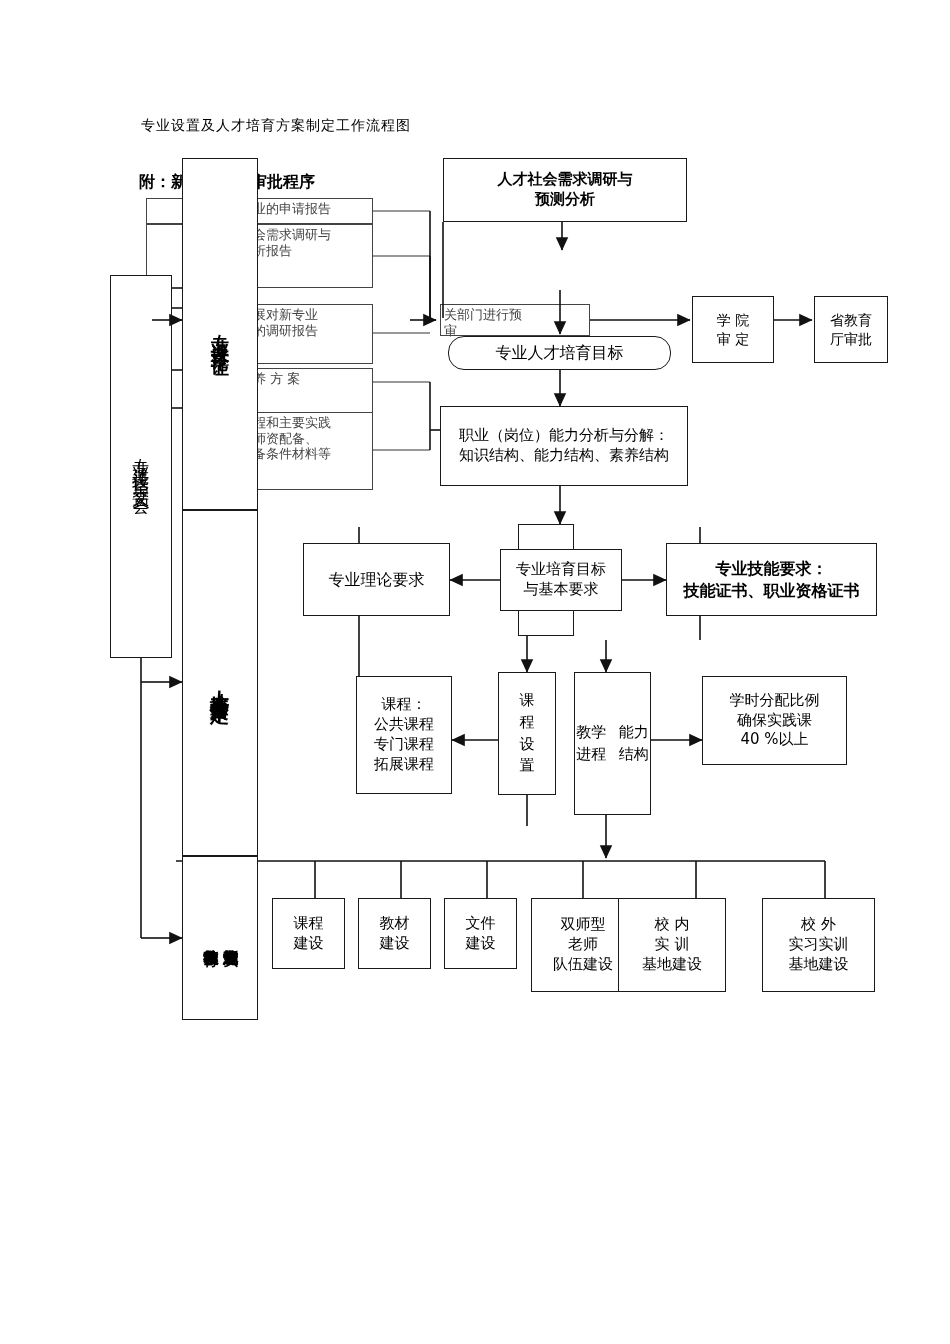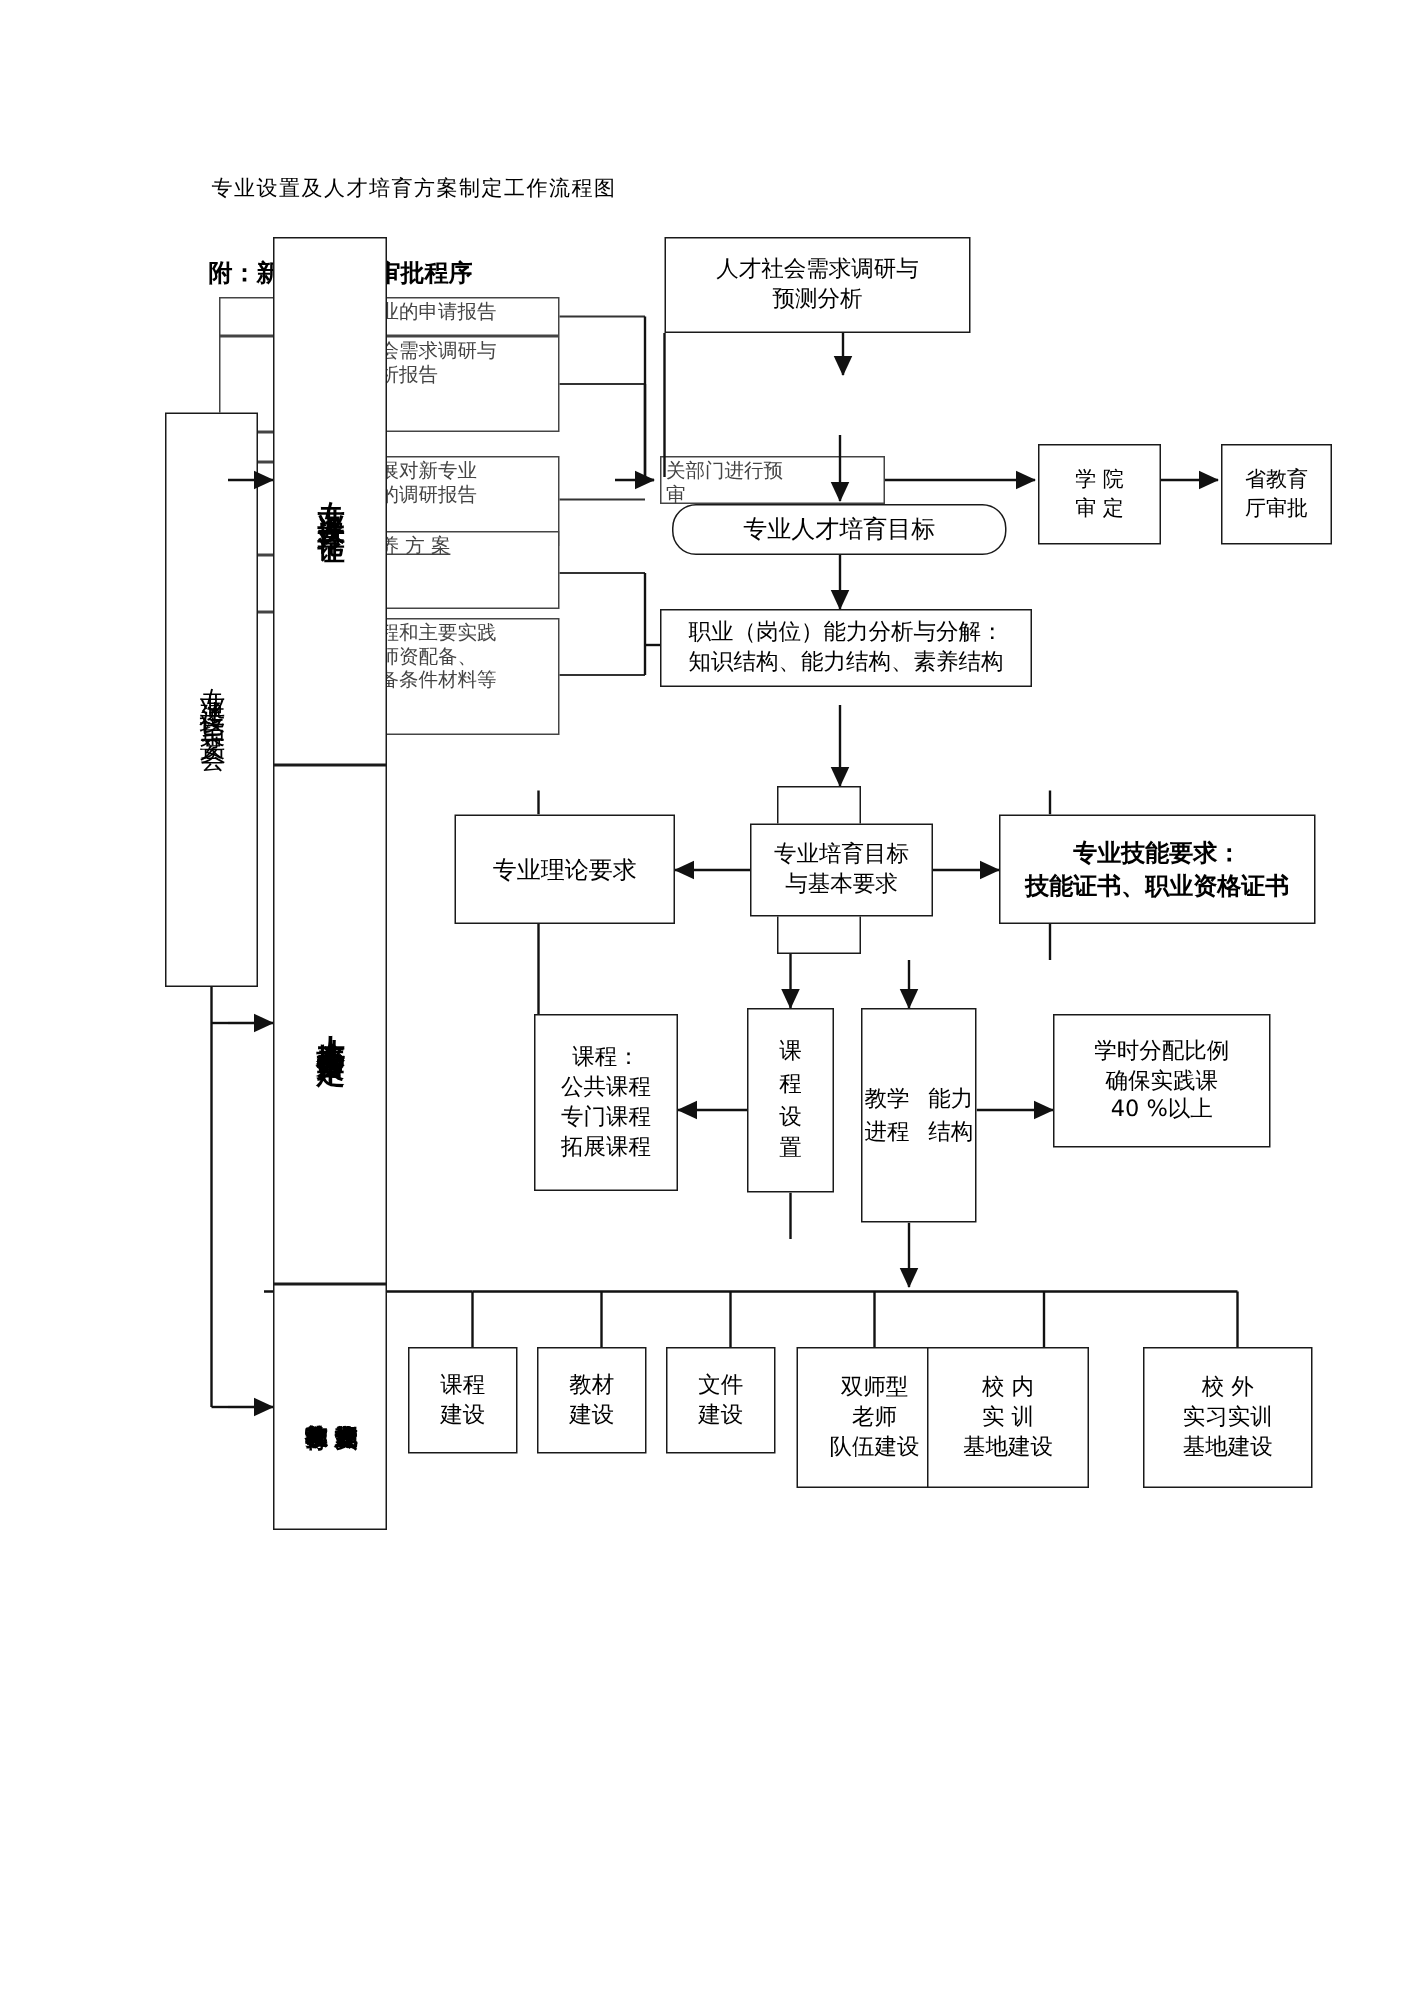--- a/index.html
+++ b/index.html
@@ -108,21 +108,21 @@
   <div class="cellbox" style="left:146px; top:308px; width:103px; height:62px;"></div>
   <div class="cellbox" style="left:146px; top:370px; width:103px; height:38px;"></div>
   <div class="cellbox" style="left:146px; top:408px; width:103px; height:100px; display:flex; align-items:flex-start; justify-content:flex-end;">新</div>
   <div class="cellbox" style="left:146px; top:428px; width:103px; height:80px; border:none; display:flex; align-items:flex-start; justify-content:flex-end; font-size:11px;">实</div>
 
   <div class="cellbox" style="left:249px; top:198px; width:124px; height:26px;">业的申请报告</div>
   <div class="cellbox" style="left:249px; top:224px; width:124px; height:64px;">会需求调研与
 析报告</div>
   <div class="cellbox" style="left:249px; top:304px; width:124px; height:60px;">展对新专业
 的调研报告</div>
-  <div class="cellbox" style="left:249px; top:354px; width:124px; height:52px;text-decoration:underline;">养 方 案</div>
+  <div class="cellbox" style="left:249px; top:368px; width:124px; height:52px;">养 方 案</div>
   <div class="cellbox" style="left:249px; top:412px; width:124px; height:78px;">程和主要实践
 师资配备、
 备条件材料等</div>
   <div class="cellbox" style="left:440px; top:304px; width:150px; height:32px;">关部门进行预
 审</div>
 
   <svg class="lines" viewBox="0 0 950 1344">
     <defs>
       <marker id="ar" markerWidth="9" markerHeight="9" refX="8" refY="4.5" orient="auto">
         <path d="M0,0.6 L8.4,4.5 L0,8.4 z" fill="#111"></path>
@@ -218,33 +218,33 @@
 
   <div class="node overlay" style="left:182px; top:510px; width:76px; height:346px;">
     <span class="vert-tight bold" style="font-size:19px; letter-spacing:2px;">人才培养方案审定</span>
   </div>
 
   <div class="node overlay" style="left:182px; top:856px; width:76px; height:164px; gap:0px;">
     <span class="vert-tight bold" style="font-size:15px; letter-spacing:0px;">推动教育教学改革</span>
     <span class="vert-tight bold" style="font-size:15px; letter-spacing:0px;">实施专业建设规划</span>
   </div>
 
-  <div class="node" style="left:443px; top:158px; width:204px; height:64px; font-size:15px;">人才社会需求调研与
+  <div class="node" style="left:443px; top:158px; width:244px; height:64px; font-size:15px;font-weight:bold;">人才社会需求调研与
 预测分析</div>
 
 
   <div class="node" style="left:692px; top:296px; width:82px; height:67px; font-size:14px;">学 院
 审  定</div>
 
   <div class="node" style="left:814px; top:296px; width:74px; height:67px; font-size:14px;">省教育
 厅审批</div>
 
   <div class="node" style="left:448px; top:336px; width:223px; height:34px; font-size:16px;border-radius:16px;">专业人才培育目标</div>
 
-  <div class="node" style="left:440px; top:406px; width:248px; height:52px; font-size:15px;">职业（岗位）能力分析与分解：
+  <div class="node" style="left:440px; top:406px; width:248px; height:80px; font-size:15px;">职业（岗位）能力分析与分解：
 知识结构、能力结构、素养结构</div>
 
   <div class="node" style="left:303px; top:543px; width:147px; height:73px; font-size:16px;">专业理论要求</div>
 
   <div class="node" style="left:518px; top:524px; width:56px; height:112px; border-top:1.5px solid #1a1a1a; border-bottom:1.5px solid #1a1a1a; border-left:1.5px solid #1a1a1a; border-right:1.5px solid #1a1a1a; z-index:4;"></div>
   <div class="node" style="left:500px; top:549px; width:122px; height:62px; font-size:15px; z-index:5; background:#fff;">专业培育目标
 与基本要求</div>
 
   <div class="node" style="left:666px; top:543px; width:211px; height:73px; font-size:16px; font-weight:bold;">专业技能要求：
 技能证书、职业资格证书</div>

